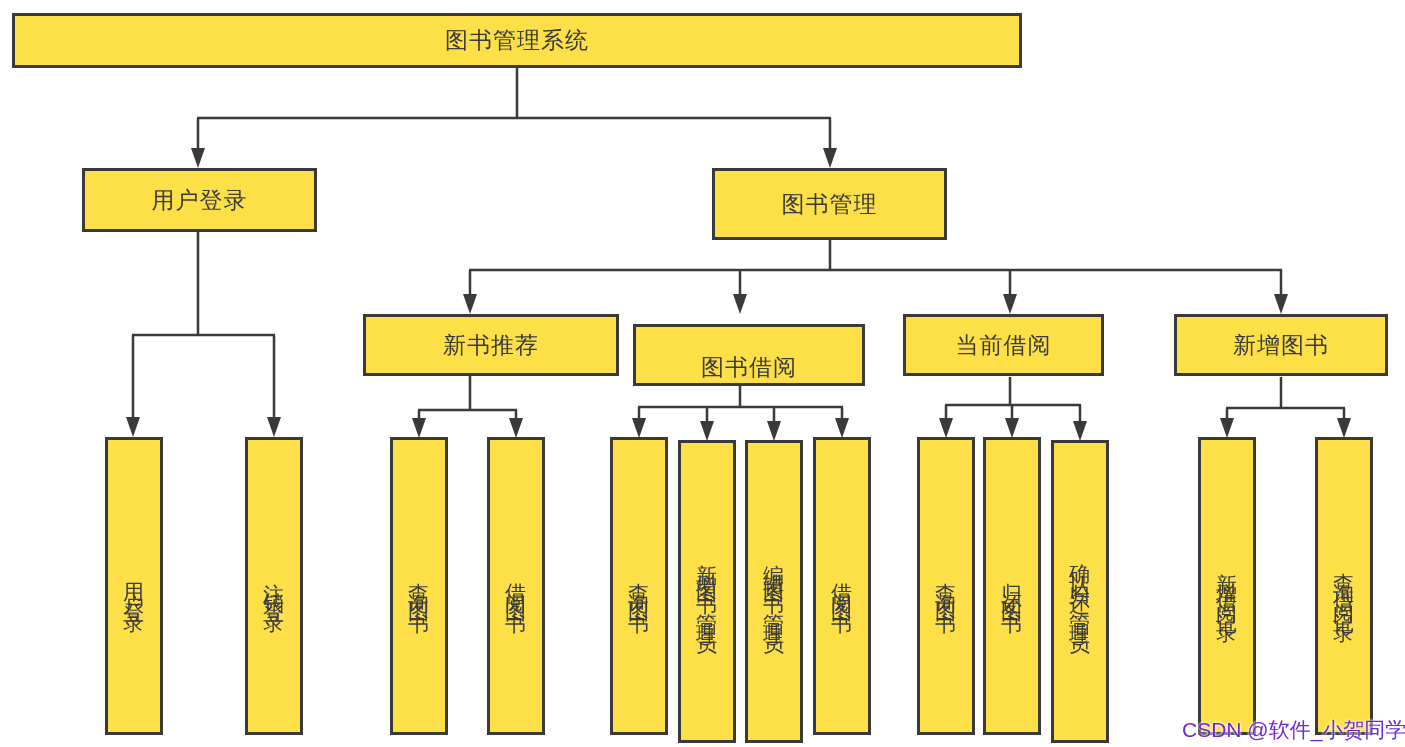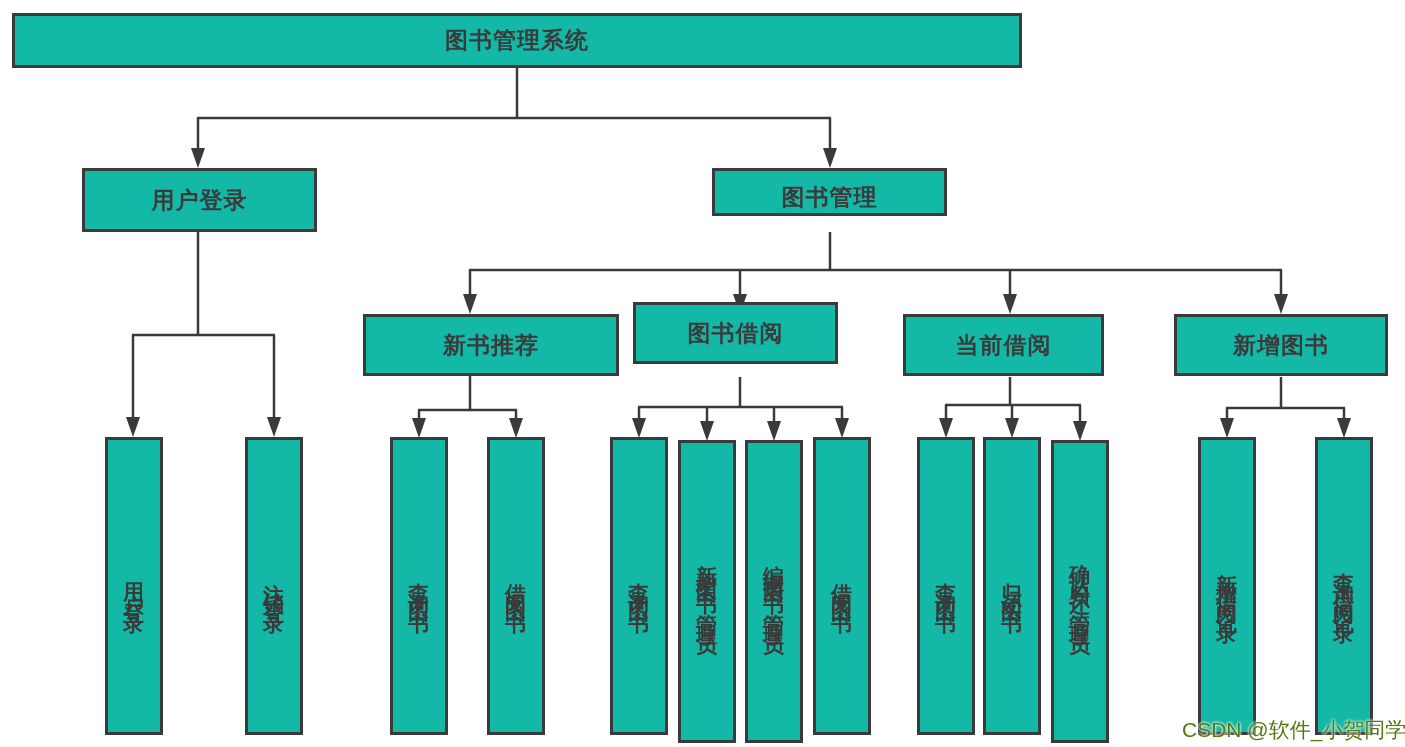--- a/index.html
+++ b/index.html
@@ -9,24 +9,23 @@
     background:#ffffff;
     font-family:"Liberation Sans","DejaVu Sans",sans-serif;
     color:#3a3a3a;
     overflow:hidden;
   }
   svg.connectors{position:absolute;left:0;top:0;z-index:1;}
   .box{
     position:absolute;
     box-sizing:border-box;
     border:3px solid #3a3a3a;
-    background:#14b8a6;
+    background:#fde047;
     display:flex;align-items:center;justify-content:center;
     z-index:2;
-    font-weight:bold;
   }
   .hlabel{
     font-size:23px;
     letter-spacing:1px;
     color:#3a3a3a;
     white-space:nowrap;
   }
   .leaf{
     width:58px;height:298px;top:437px;
   }
@@ -37,21 +36,21 @@
     font-size:21px;
     letter-spacing:10px;
     line-height:1;
     color:#3a3a3a;
     white-space:nowrap;
   }
   .watermark{
     position:absolute;
     left:1182px;top:716px;
     font-size:21px;
-    color:#4d7c0f;
+    color:#6d28d9;
     white-space:nowrap;
     z-index:3;
     text-shadow:0 0 3px #ffffff,0 0 3px #ffffff;
   }
 </style>
 </head>
 <body>
 
 <div class="canvas">
 
@@ -121,28 +120,28 @@
     </g>
   </svg>
 
   <div class="box" style="left:12px;top:13px;width:1010px;height:55px;">
     <span class="hlabel">图书管理系统</span>
   </div>
 
   <div class="box" style="left:82px;top:168px;width:235px;height:64px;">
     <span class="hlabel">用户登录</span>
   </div>
-  <div class="box" style="left:712px;top:168px;width:235px;height:48px;align-items:flex-end;">
+  <div class="box" style="left:712px;top:168px;width:235px;height:72px;">
     <span class="hlabel">图书管理</span>
   </div>
 
   <div class="box" style="left:363px;top:314px;width:256px;height:62px;">
     <span class="hlabel">新书推荐</span>
   </div>
-  <div class="box" style="left:633px;top:302px;width:205px;height:62px;">
+  <div class="box" style="left:633px;top:324px;width:232px;height:62px;align-items:flex-end;">
     <span class="hlabel">图书借阅</span>
   </div>
   <div class="box" style="left:903px;top:314px;width:201px;height:62px;text-align:center;">
     <span class="hlabel">当前借阅</span>
   </div>
   <div class="box" style="left:1174px;top:314px;width:214px;height:62px;">
     <span class="hlabel">新增图书</span>
   </div>
 
   <div class="box leaf" style="left:105px;">

